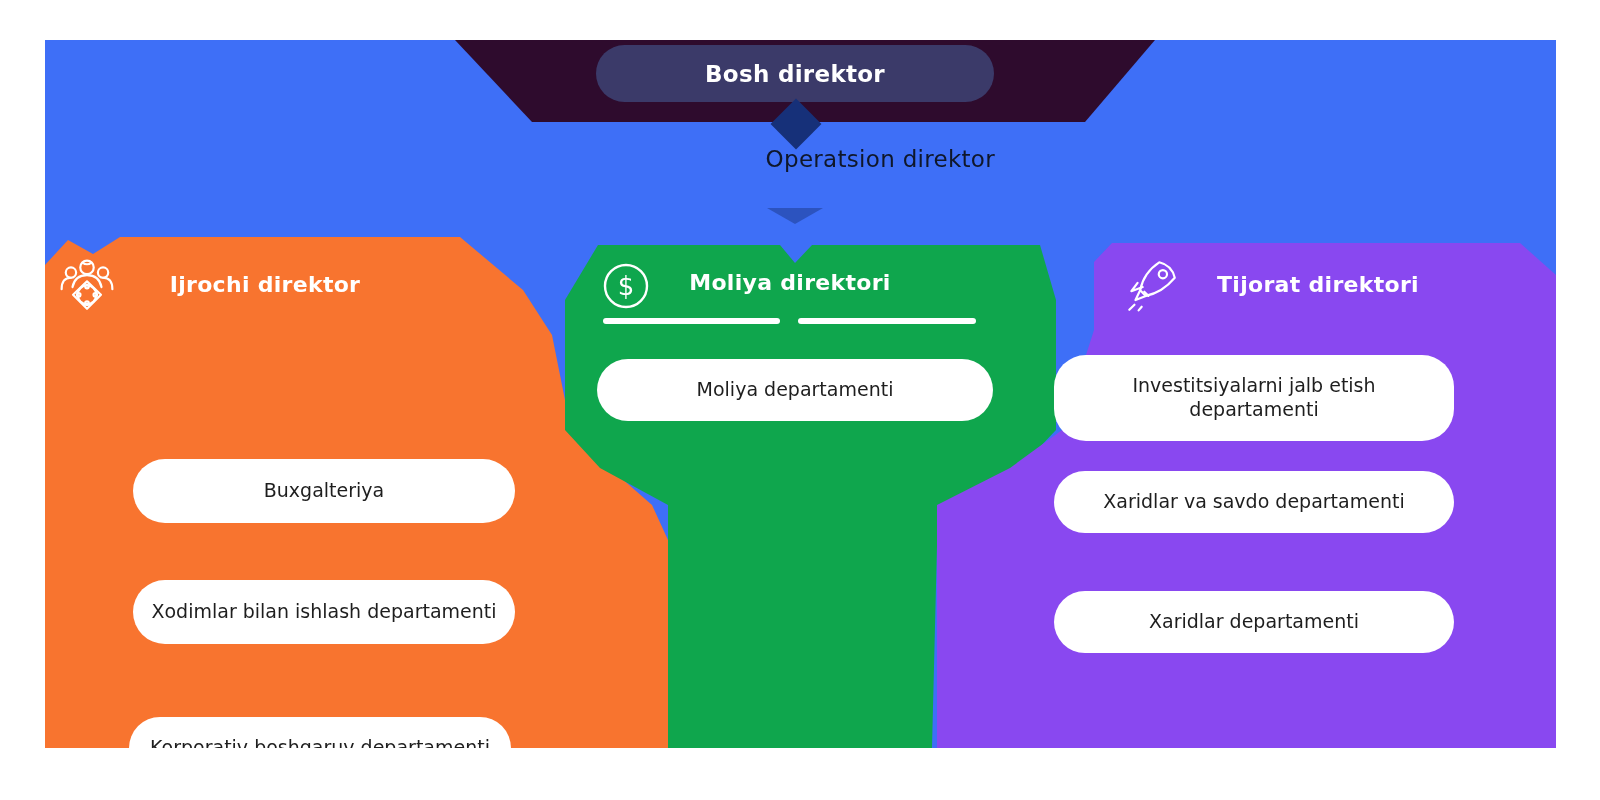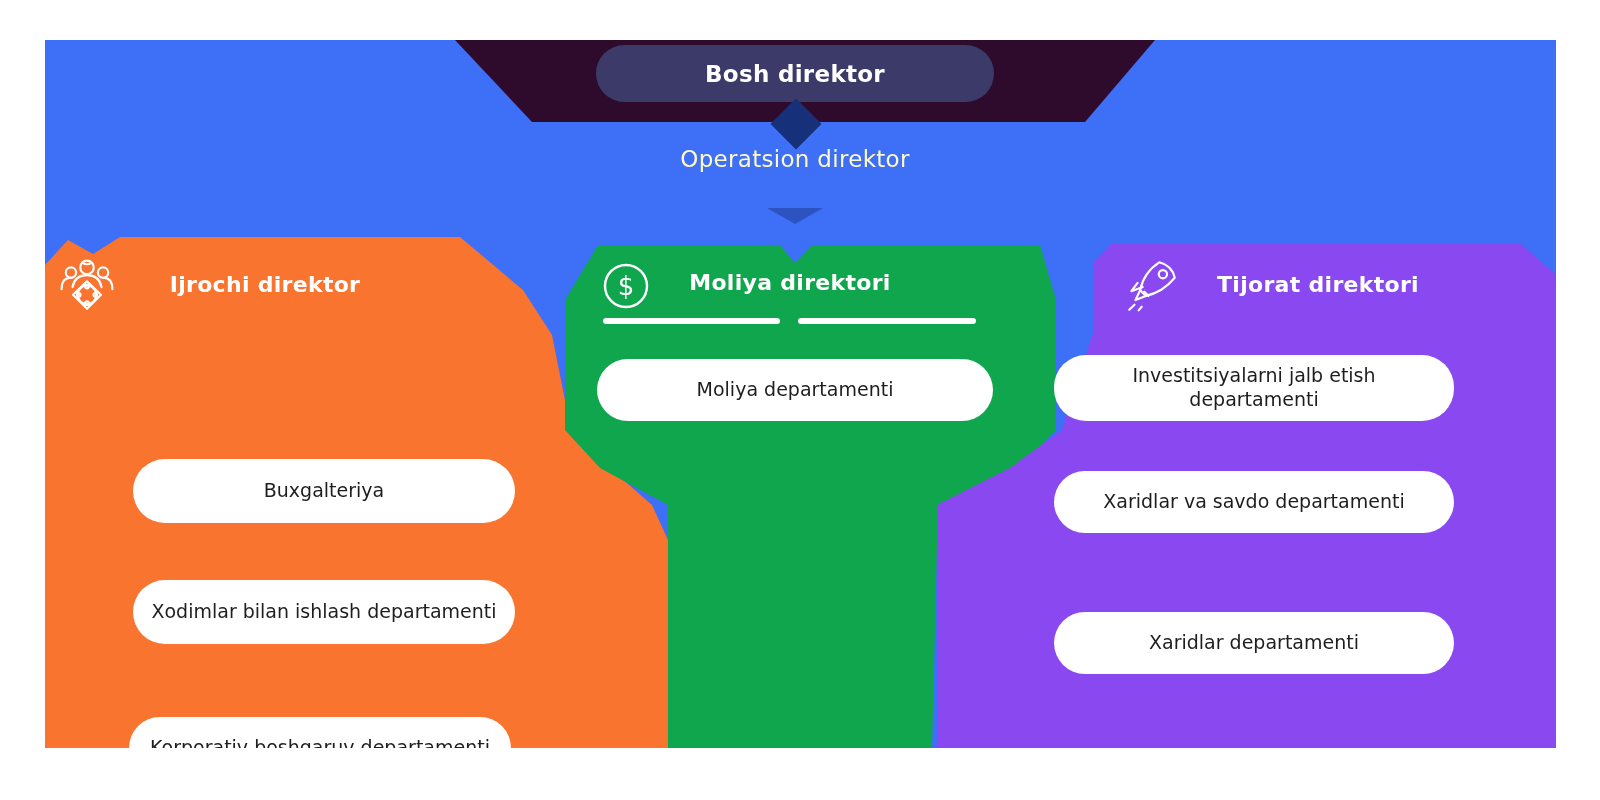--- a/index.html
+++ b/index.html
@@ -8,22 +8,22 @@
 
   .blue-panel { position:absolute; left:45px; top:40px; width:1511px; height:708px; background:#3E6FF7; overflow:hidden; }
 
   
   .dark-banner { position:absolute; left:410px; top:0; width:700px; height:82px; background:#2E0B2D;
                  clip-path:polygon(0 0, 100% 0, 90% 100%, 11% 100%); }
   .ceo-pill { position:absolute; left:551px; top:5px; width:398px; height:57px; background:#3B3A69;
               border-radius:29px; display:flex; align-items:center; justify-content:center;
               color:#fff; font-size:23px; font-weight:bold; letter-spacing:.3px; }
   .diamond { position:absolute; left:733px; top:66px; width:36px; height:36px; background:#163079; transform:rotate(45deg); }
-  .coo-label { position:absolute; left:550px; top:106px; width:400px; text-align:center;
-               color:#fef9c3; font-size:23px; font-weight:500; letter-spacing:.3px; }
+  .coo-label { position:absolute; left:550px; top:106px; width:400px; text-align:right;
+               color:#0f172a; font-size:23px; font-weight:500; letter-spacing:.3px; }
   .chevron { position:absolute; left:722px; top:168px; width:0; height:0;
              border-left:28px solid transparent; border-right:28px solid transparent;
              border-top:16px solid rgba(22,48,121,.45); }
 
   
   .block { position:absolute; }
   .block-orange { left:0; top:196px; width:623px; height:512px; background:#F8742F;
     clip-path:polygon(0 29px, 23px 4px, 48px 18px, 75px 1px, 415px 1px, 478px 54px, 507px 99px,
                       520px 164px, 567px 234px, 607px 269px, 623px 304px, 623px 512px, 0 512px); }
   .block-green { left:520px; top:200px; width:493px; height:508px; background:#0FA64D;
@@ -103,18 +103,18 @@
         <circle cx="39.5" cy="20.5" r="4"></circle>
         <path d="M23,41.5 L13,45.5 L17.5,36"></path>
         <path d="M20,33 L9,37 L15,29"></path>
         <path d="M21.5,37.5 L25.5,41.5"></path>
         <path d="M12,50 L7,55"></path>
         <path d="M19,52 L16,55.5"></path>
       </svg>
     </div>
     <div class="section-title" style="left:1123px; top:232px;">Tijorat direktori</div>
 
-    <div class="pill" style="left:1009px; top:315px; width:400px; height:66px;">Investitsiyalarni jalb etish departamenti</div>
+    <div class="pill" style="left:1009px; top:315px; width:400px; height:86px;">Investitsiyalarni jalb etish departamenti</div>
     <div class="pill" style="left:1009px; top:431px; width:400px; height:62px;">Xaridlar va savdo departamenti</div>
-    <div class="pill" style="left:1009px; top:572px; width:400px; height:62px;">Xaridlar departamenti</div>
+    <div class="pill" style="left:1009px; top:551px; width:400px; height:62px;">Xaridlar departamenti</div>
 
   </div>
 </div>
 
 </body></html>

